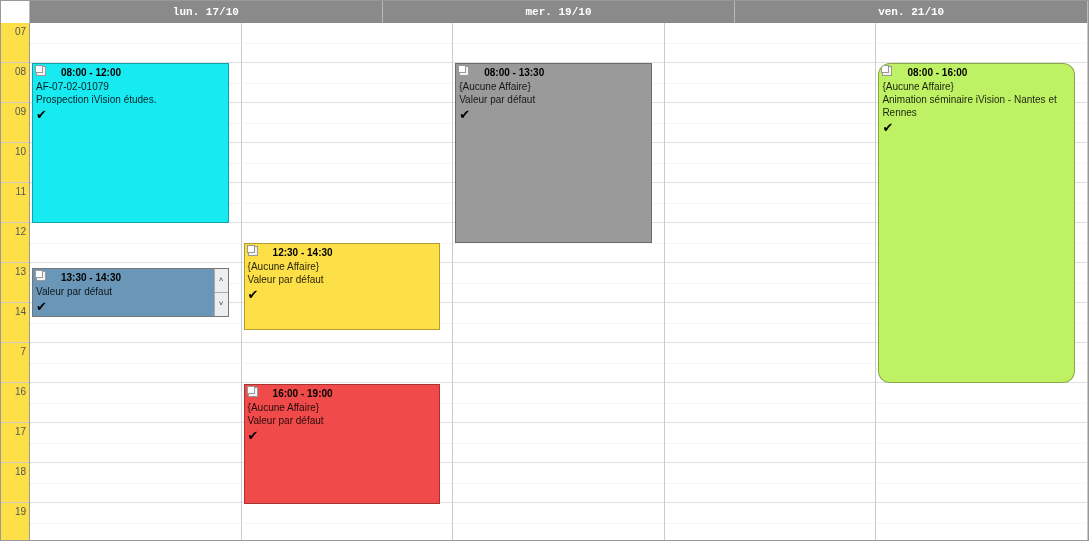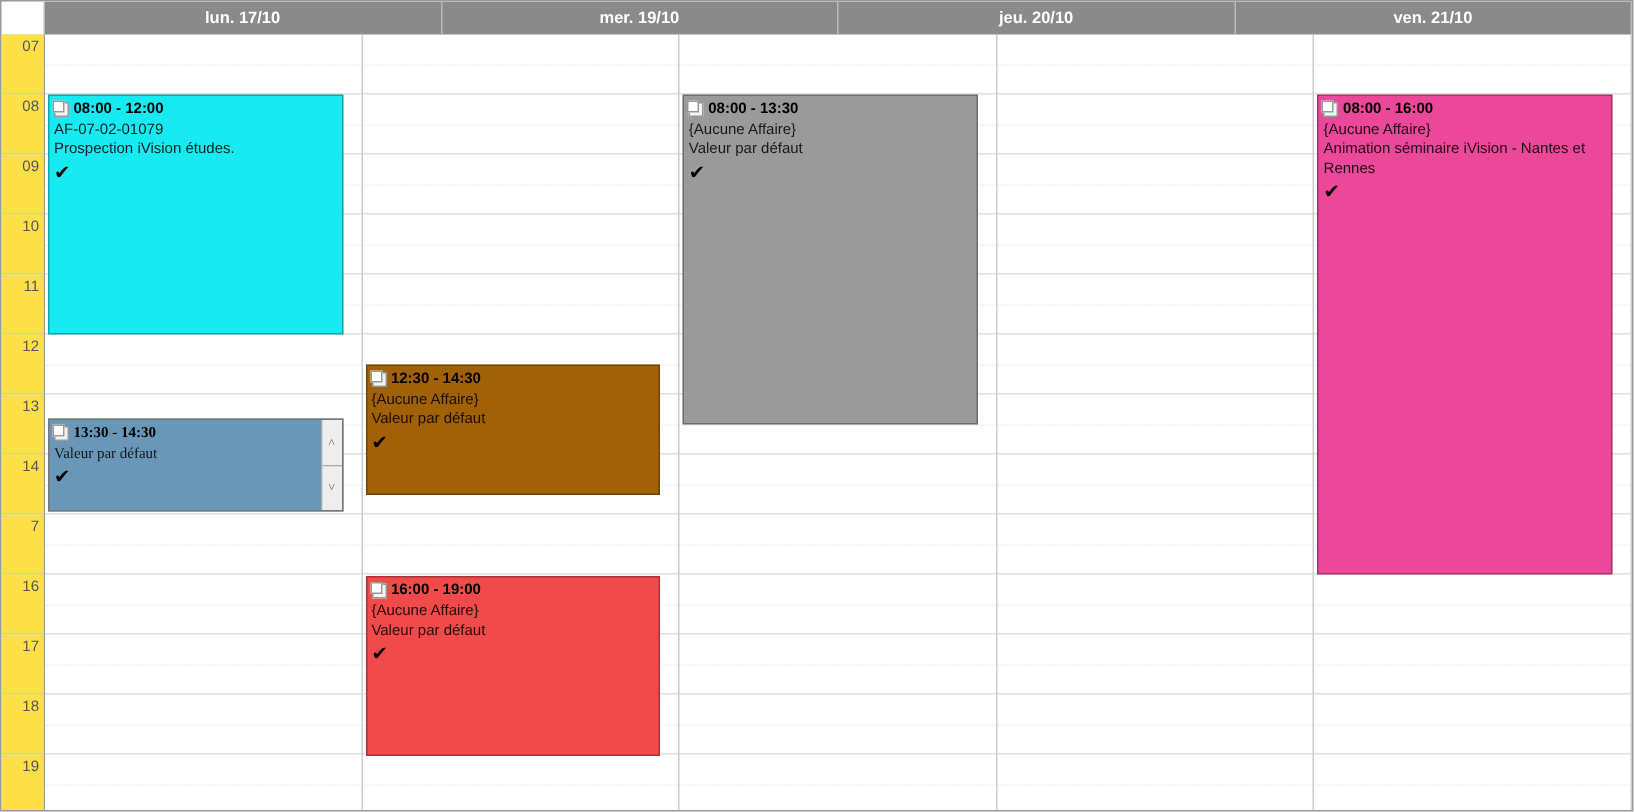--- a/index.html
+++ b/index.html
@@ -2,62 +2,61 @@
 <html><head>
 <meta charset="utf-8">
 <style>
 * { box-sizing: border-box; margin: 0; padding: 0; }
 body { font-family: Verdana, Geneva, sans-serif; font-size: 10px; color: #000; background: #fff; }
 
 .calendar { position: relative; width: 1089px; height: 541px; border: 1px solid #999; overflow: hidden; }
 
 .header-row { display: flex; height: 22px; background: #8a8a8a; color: #fff; font-size: 11px; }
 .header-spacer { width: 29px; border-right: 1px solid #bbb; background: #fff; }
-.header-cell { flex: 1; display: flex; align-items: center; justify-content: center; border-right: 1px solid #bbb; font-weight: bold; }
+.header-cell { flex: 1; display: flex; align-items: center; justify-content: center; border-right: 1px solid #bbb; font-weight: bold; font-family: Liberation Mono, monospace; }
 
 .grid-body { position: relative; height: 519px; }
 
 .time-col { position: absolute; left: 0; top: 0; width: 29px; height: 100%; border-right: 1px solid #999; z-index: 2; }
 .time-cell { height: 40px; border-bottom: 1px solid #ccc; display: flex; align-items: flex-start; justify-content: flex-end; padding: 3px 3px 0 0; font-size: 10px; color: #555; background: #fde047; }
 
 .day-cols { position: absolute; left: 29px; right: 0; top: 0; bottom: 0; display: flex; }
 .day-col { flex: 1; border-right: 1px solid #ccc; position: relative; }
 
 .hour-lines { position: absolute; left: 29px; right: 0; top: 0; bottom: 0; pointer-events: none; }
 .hour-line { height: 40px; border-bottom: 1px solid #e0e0e0; position: relative; }
 .hour-line::after { content: ""; position: absolute; left: 0; right: 0; top: 50%; border-top: 1px dotted #eee; }
 
 .event { position: absolute; border: 1px solid rgba(0,0,0,0.3); padding: 2px 3px; font-size: 10px; line-height: 1.3; overflow: hidden; cursor: pointer; }
-.event .time-row { display: flex; align-items: center; gap: 3px; margin-bottom: 1px; }
+.event .time-row { display: flex; gap: 15px; margin-bottom: 1px; }
 .event .time-row .ico { width: 10px; height: 10px; background: #f4f4f4; border: 1px solid #999; display: inline-block; position: relative; }
 .event .time-row .ico::before { content: ""; position: absolute; width: 6px; height: 6px; background: #fff; border: 1px solid #999; left: -2px; top: -2px; }
 .event .time-row b { font-weight: bold; }
 .event .line { color: rgba(0,0,0,0.85); }
 .event .check { margin-top: 2px; font-size: 13px; line-height: 1; }
 
 .ev-cyan { background: #18eaf2; }
 .ev-steel { background: #6a97b8; border-color: #777; }
-.ev-green { background: #a16207; }
+.ev-green { background: #fde047; }
 .ev-red { background: #f14a4a; }
 .ev-gray { background: #9a9a9a; }
-.ev-magenta { background: #ec4899; }
+.ev-magenta { background: #bef264; border-radius: 12px; }
 
 .scroll-ctrl { position: absolute; right: 0; top: 0; width: 14px; height: 100%; display: flex; flex-direction: column; background: #ddd; border-left: 1px solid #aaa; }
 .scroll-ctrl span { flex: 1; display: flex; align-items: center; justify-content: center; font-size: 8px; color: #444; cursor: pointer; background: #eee; }
 .scroll-ctrl span:first-child { border-bottom: 1px solid #aaa; }
 </style>
 </head>
 <body>
 
 <div class="calendar">
   <div class="header-row">
     <div class="header-spacer"></div>
   <div class="header-cell">lun. 17/10</div>
       <div class="header-cell">mer. 19/10</div>
-      <div class="header-cell">jeu. 20/10</div>
       <div class="header-cell">ven. 21/10</div>
     </div>
   <div class="grid-body">
     <div class="time-col">
         <div class="time-cell">07</div>
         <div class="time-cell">08</div>
         <div class="time-cell">09</div>
         <div class="time-cell">10</div>
         <div class="time-cell">11</div>
         <div class="time-cell">12</div>
@@ -88,21 +87,21 @@
         <div class="day-col">
           <div class="event ev-cyan" style="left: 2px; right: 12px; top: 40px; height: 160px;">
             <div class="time-row">
               <span class="ico"></span>
               <b>08:00 - 12:00</b>
             </div>
             <div class="line">AF-07-02-01079</div>
             <div class="line">Prospection iVision études.</div>
             <div class="check">✔</div>
           </div>
-          <div class="event ev-steel" style="left: 2px; right: 12px; top: 256px; height: 62px; font-family: Liberation Serif, serif;">
+          <div class="event ev-steel" style="left: 2px; right: 12px; top: 245px; height: 49px;">
             <div class="time-row">
               <span class="ico"></span>
               <b>13:30 - 14:30</b>
             </div>
             <div class="line">Valeur par défaut</div>
             <div class="check">✔</div>
             <div class="scroll-ctrl">
               <span>˄</span>
               <span>˅</span>
             </div>
@@ -122,21 +121,21 @@
             <div class="time-row">
               <span class="ico"></span>
               <b>16:00 - 19:00</b>
             </div>
             <div class="line">{Aucune Affaire}</div>
             <div class="line">Valeur par défaut</div>
             <div class="check">✔</div>
           </div>
         </div>
         <div class="day-col">
-          <div class="event ev-gray" style="left: 2px; right: 12px; top: 40px; height: 220px;">
+          <div class="event ev-gray" style="left: 2px; right: 12px; top: 40px; height: 180px;">
             <div class="time-row">
               <span class="ico"></span>
               <b>08:00 - 13:30</b>
             </div>
             <div class="line">{Aucune Affaire}</div>
             <div class="line">Valeur par défaut</div>
             <div class="check">✔</div>
           </div>
         </div>
         <div class="day-col"></div>

